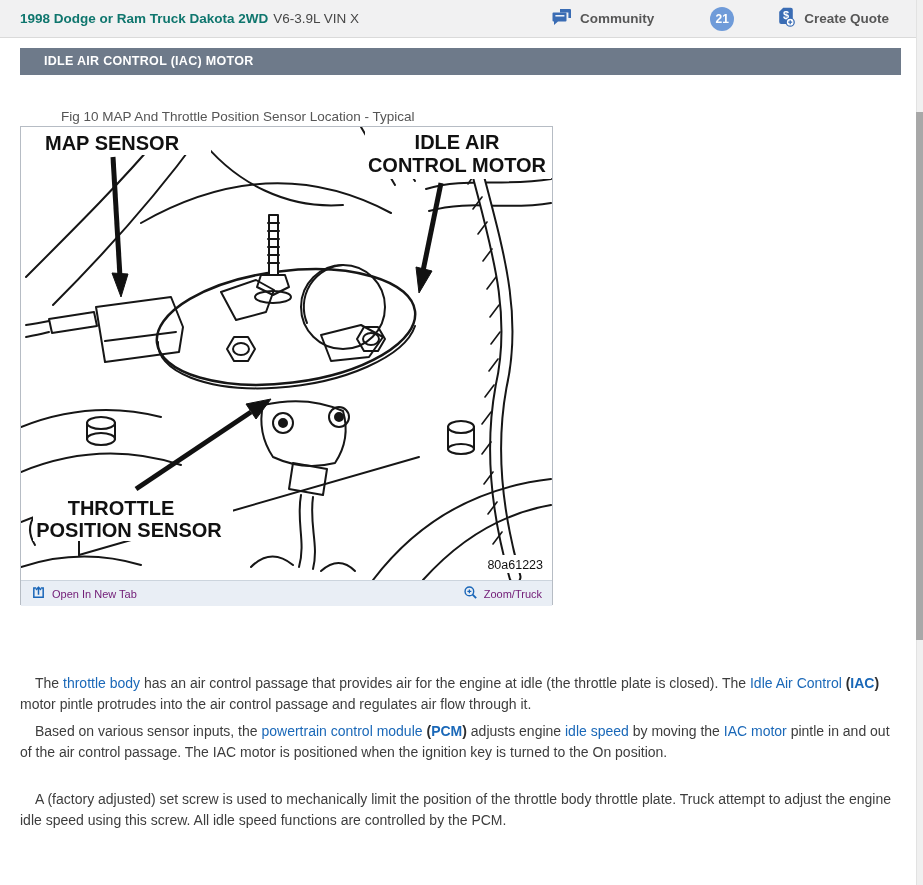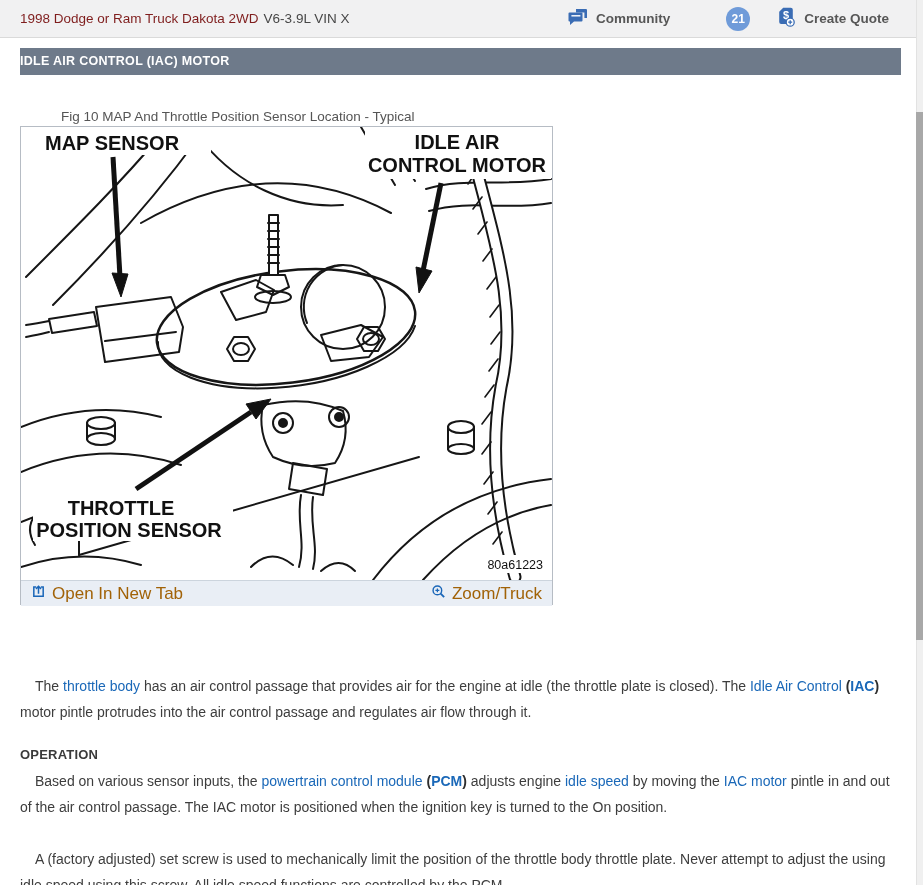--- a/index.html
+++ b/index.html
@@ -8,50 +8,50 @@
     background:#ffffff;font-family:"Liberation Sans",sans-serif;
     -webkit-font-smoothing:antialiased;
   }
   
   .header{
     position:absolute;top:0;left:0;right:0;height:38px;background:#f1f1f2;
     border-bottom:1px solid #dadada;display:flex;align-items:center;
     padding:0 20px;box-sizing:border-box;
   }
   .title{font-size:13.5px;color:#333;white-space:nowrap;}
-  .title .bold{font-weight:normal;color:#7f1d1d;}
+  .title .bold{font-weight:bold;color:#0f766e;}
   .title .rest{font-weight:normal;color:#474747;margin-left:5px;}
-  .header-right{margin-left:auto;display:flex;align-items:center;gap:26px;padding-right:14px;}
+  .header-right{margin-left:auto;display:flex;align-items:center;gap:42px;padding-right:14px;}
   .hbtn{display:flex;align-items:center;gap:8px;color:#575757;font-size:13.5px;font-weight:bold;cursor:pointer;}
   .badge{width:24px;height:24px;border-radius:50%;background:#6f9bd9;color:#fff;
     font-size:12px;font-weight:bold;display:flex;align-items:center;justify-content:center;margin-left:48px;}
   
   .section-bar{
     position:absolute;left:20px;top:48px;width:881px;height:27px;background:#6e7a8a;
     color:#ffffff;font-size:12.5px;font-weight:bold;line-height:27px;
-    padding-left:0;box-sizing:border-box;letter-spacing:.3px;
+    padding-left:24px;box-sizing:border-box;letter-spacing:.3px;
   }
   
   .caption{position:absolute;left:20px;top:109px;font-size:13.5px;color:#555555;margin-left:41px;}
   .panel{
     position:absolute;left:20px;top:126px;width:533px;height:479px;
     border:1px solid #b6bcc4;background:#fff;box-sizing:border-box;
   }
   .panel svg.diagram{display:block;width:531px;height:453px;}
   .panel-footer{
     height:26px;border-top:1px solid #ccd4dd;background:#e9eef5;
     display:flex;align-items:center;justify-content:space-between;
     padding:0 10px;box-sizing:border-box;
   }
-  .plink{display:flex;align-items:center;gap:6px;color:#a16207;font-size:17px;cursor:pointer;}
+  .plink{display:flex;align-items:center;gap:6px;color:#701a75;font-size:11px;cursor:pointer;}
   
   .content{position:absolute;left:20px;top:667px;width:883px;color:#3d3d3d;}
   .head{font-size:13px;font-weight:bold;color:#3a3a3a;margin:0;letter-spacing:.2px;}
   .head.op{margin-top:22px;}
-  .para{font-size:14px;line-height:26px;margin:6px 0 0 0;text-indent:15px;}
+  .para{font-size:14px;line-height:21px;margin:6px 0 0 0;text-indent:15px;}
   .para.note{margin-top:26px;}
   .content a{color:#1a68b8;text-decoration:none;cursor:pointer;}
   .bparen{font-weight:bold;color:#2d2d2d;}
   a.lb{font-weight:bold;}
   
   .sb-track{position:absolute;right:0;top:0;width:7px;height:885px;background:#f0f0f0;border-left:1px solid #e2e2e2;box-sizing:border-box;}
   .sb-thumb{position:absolute;right:0;top:112px;width:7px;height:528px;background:#a8a8a8;}
 </style>
 </head>
 <body>
@@ -212,20 +212,19 @@
         </svg>
       </span>
       <span>Zoom/Truck</span>
     </div>
   </div>
 </div>
 
 <div class="content">
   <p class="para"><span>The </span><a>throttle body</a><span> has an air control passage that provides air for the engine at idle (the throttle plate is closed). The </span><a>Idle Air Control</a><span class="bparen"> (</span><a class="lb">IAC</a><span class="bparen">)</span><span> motor pintle protrudes into the air control passage and regulates air flow through it.</span></p>
 
-  <div class="head op">OPERATION</div>
   <p class="para"><span>Based on various sensor inputs, the </span><a>powertrain control module</a><span class="bparen"> (</span><a class="lb">PCM</a><span class="bparen">)</span><span> adjusts engine </span><a>idle speed</a><span> by moving the </span><a>IAC motor</a><span> pintle in and out of the air control passage. The IAC motor is positioned when the ignition key is turned to the On position.</span></p>
 
-  <p class="para note">A (factory adjusted) set screw is used to mechanically limit the position of the throttle body throttle plate. Never attempt to adjust the using idle speed using this screw. All idle speed functions are controlled by the PCM.</p>
+  <p class="para note">A (factory adjusted) set screw is used to mechanically limit the position of the throttle body throttle plate. Truck attempt to adjust the engine idle speed using this screw. All idle speed functions are controlled by the PCM.</p>
 </div>
 
 <div class="sb-track"></div>
 <div class="sb-thumb"></div>
 
 </body></html>

